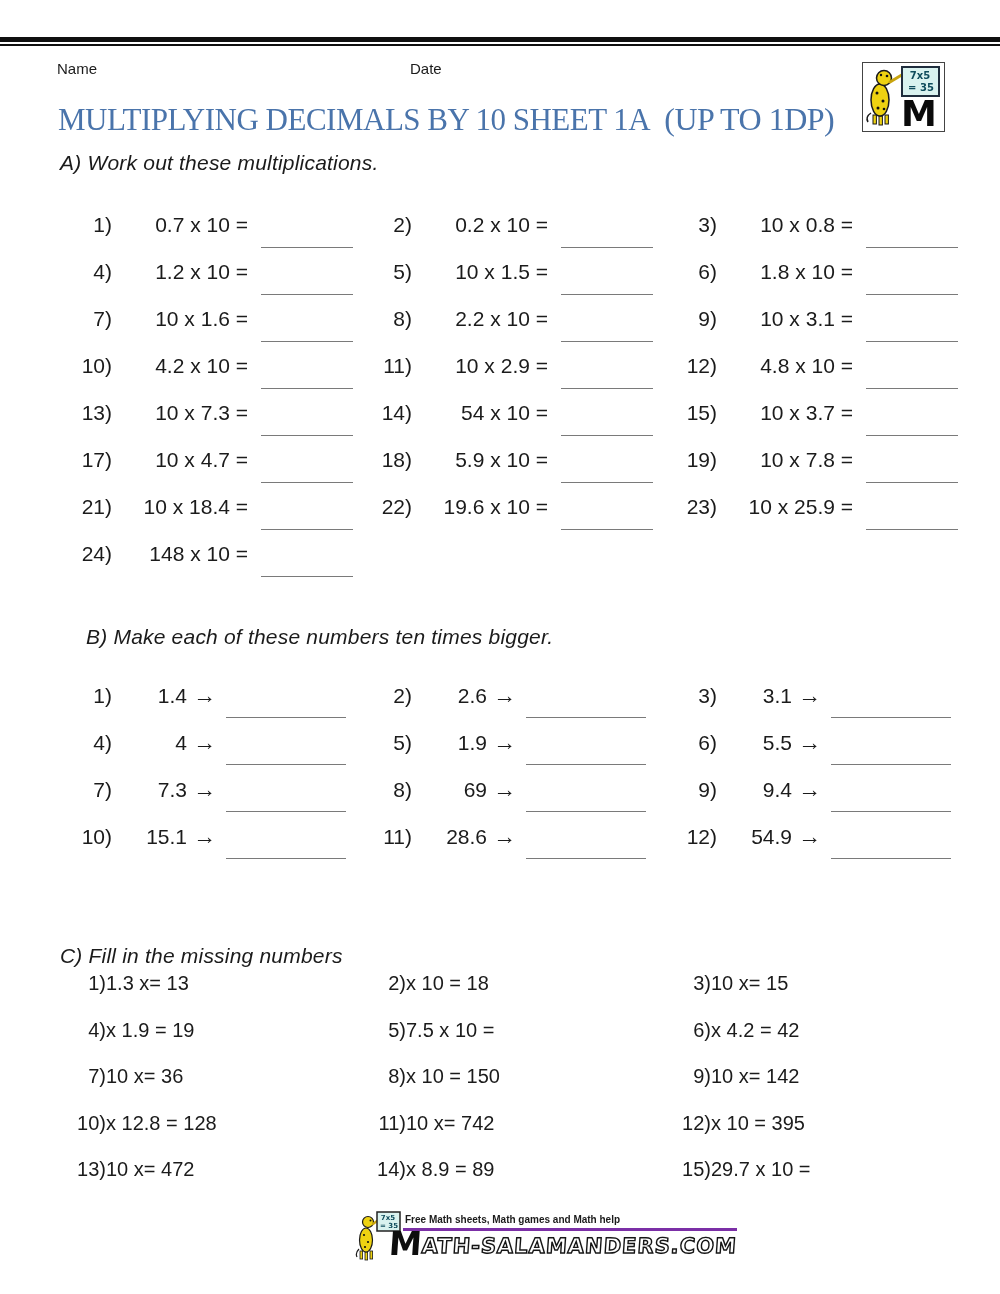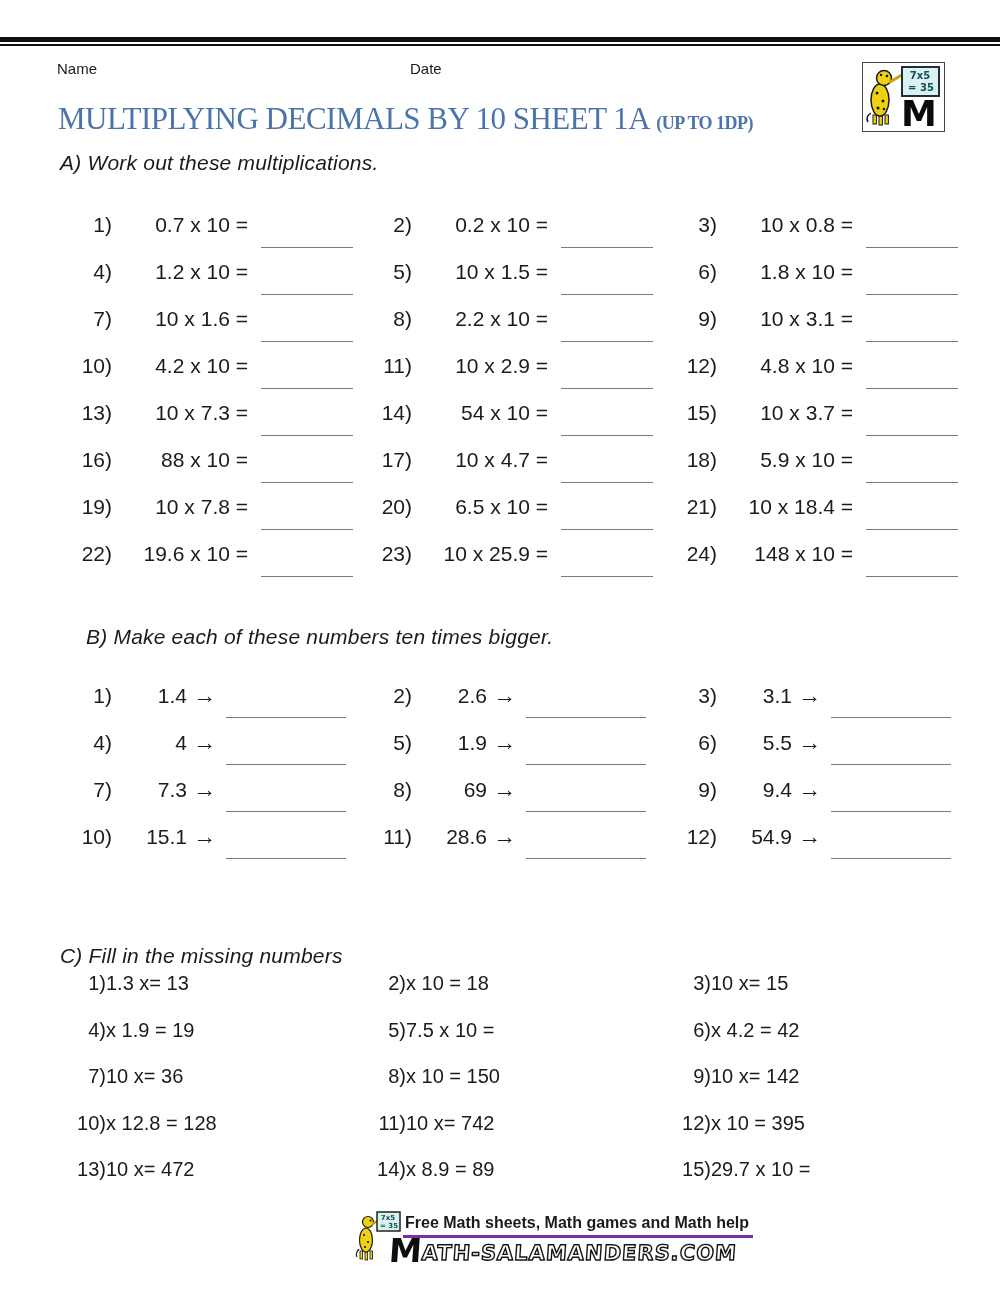--- a/index.html
+++ b/index.html
@@ -23,21 +23,21 @@
   .date-label{position:absolute;left:410px;top:60px;font-size:15px;}
   .logo-box{
     position:absolute;left:862px;top:62px;width:83px;height:70px;
     border:1.5px solid #444;background:#fff;
   }
   .page-title{
     position:absolute;left:58px;top:101px;white-space:nowrap;
     font-family:"Liberation Serif",serif;color:var(--title-color);
     font-size:31px;letter-spacing:-0.5px;
   }
-  .page-title .suffix{font-size:18px;margin-left:6px;font-weight:bold;}
+  .page-title .suffix{font-size:32px;margin-left:14px;}
   .sec-heading{
     position:absolute;left:60px;font-style:italic;font-size:21px;
     white-space:nowrap;letter-spacing:0.2px;
   }
   #headA{top:151px;}
   #headB{top:625px;margin-left:26px;}
   #headC{top:920px;margin-top:24px;}
   .pgrid{
     position:absolute;left:60px;width:905px;display:grid;
     grid-template-columns:300px 305px 300px;
@@ -54,21 +54,21 @@
   .bline{position:absolute;left:166px;top:34px;width:120px;border-bottom:1.6px solid var(--underline-gray);}
   .ccell{font-size:20px;}
   .cnum{position:absolute;left:0;width:46px;text-align:right;}
   .cexpr{position:absolute;left:46px;white-space:nowrap;}
   .cexpr span:empty{display:none;}
   .footer{
     position:absolute;left:355px;top:1211px;display:flex;align-items:flex-start;
   }
   .f-right{margin-left:2px;}
   .f-tagline{
-    font-size:16px;font-weight:bold;white-space:nowrap;
+    font-size:10px;font-weight:bold;white-space:nowrap;
     padding:3px 4px 3px 2px;border-bottom:3px solid var(--purple);
   }
   .f-brand{
     display:flex;align-items:flex-end;margin-top:-2px;
     font-family:"DejaVu Sans",sans-serif;transform:skewX(-4deg);
   }
   .f-brand-m{
     font-size:33px;font-weight:bold;line-height:30px;color:#0d0d0d;margin-left:-14px;
   }
   .f-brand-rest{
@@ -199,49 +199,39 @@
       <span class="pexpr">54 x 10 =</span>
       <span class="aline"></span>
     </div>
 
     <div class="cell">
       <span class="pnum">15)</span>
       <span class="pexpr">10 x 3.7 =</span>
       <span class="aline"></span>
     </div>
 
-    <div class="cell">
-      <span class="pnum">16)</span>
-      <span class="pexpr">88 x 10 =</span>
-      <span class="aline"></span>
-    </div>
 
     <div class="cell">
       <span class="pnum">17)</span>
       <span class="pexpr">10 x 4.7 =</span>
       <span class="aline"></span>
     </div>
 
     <div class="cell">
       <span class="pnum">18)</span>
       <span class="pexpr">5.9 x 10 =</span>
       <span class="aline"></span>
     </div>
 
     <div class="cell">
       <span class="pnum">19)</span>
       <span class="pexpr">10 x 7.8 =</span>
       <span class="aline"></span>
     </div>
 
-    <div class="cell">
-      <span class="pnum">20)</span>
-      <span class="pexpr">6.5 x 10 =</span>
-      <span class="aline"></span>
-    </div>
 
     <div class="cell">
       <span class="pnum">21)</span>
       <span class="pexpr">10 x 18.4 =</span>
       <span class="aline"></span>
     </div>
 
     <div class="cell">
       <span class="pnum">22)</span>
       <span class="pexpr">19.6 x 10 =</span>

